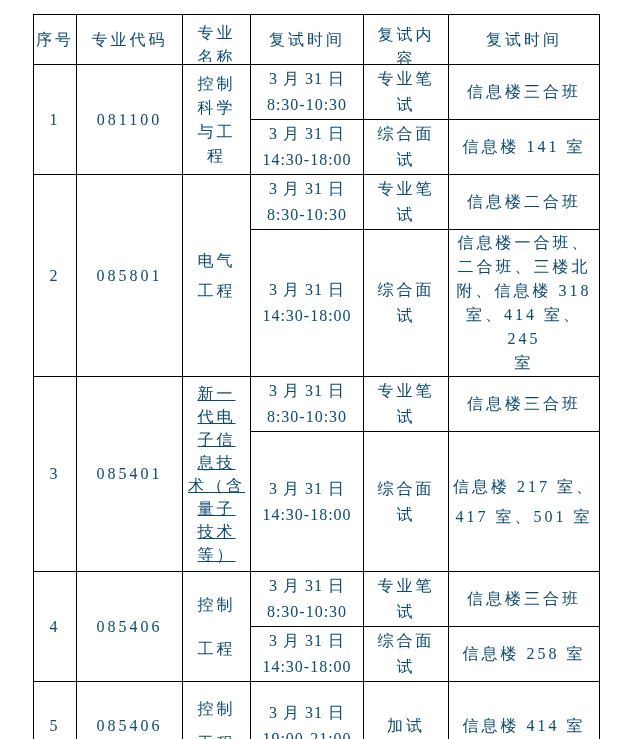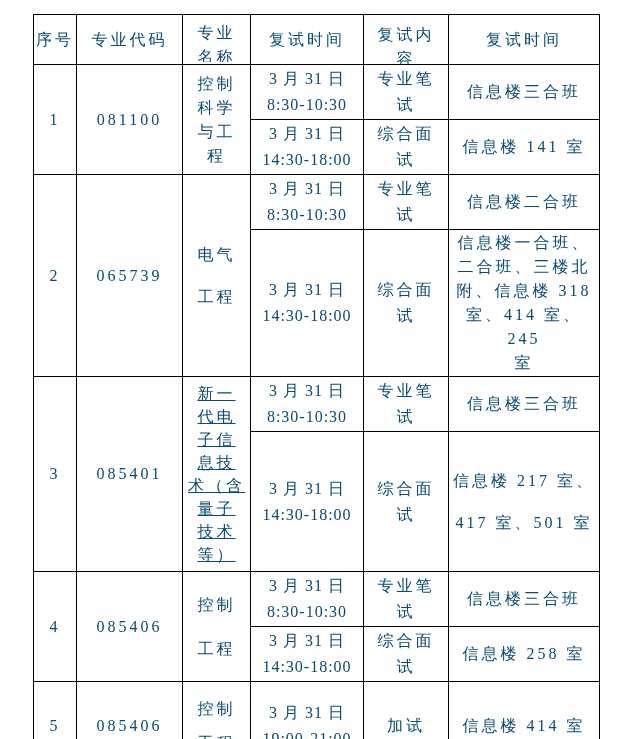--- a/index.html
+++ b/index.html
@@ -8,21 +8,21 @@
   .table-wrap{position:absolute;left:33px;top:14px;}
   table{border-collapse:collapse;table-layout:fixed;width:566px;}
   th,td{border:1px solid #000;color:#0c4a6e;font-size:16px;font-weight:normal;
         text-align:center;vertical-align:middle;white-space:pre-line;
         padding:1px 2px;overflow:hidden;letter-spacing:3px;line-height:26px;}
   th{padding:0;}
   .hc{height:41px;display:flex;align-items:center;justify-content:center;}
   .hc.clip{display:block;overflow:hidden;line-height:24px;padding-top:3px;}
   .hc.clip-deep{padding-top:8px;}
   td.time{letter-spacing:1px;}
-  .lh23{line-height:23px;text-decoration:underline;} .lh24{line-height:24px;} .lh30{line-height:42px;}
+  .lh23{line-height:23px;text-decoration:underline;} .lh24{line-height:24px;} .lh30{line-height:30px;}
   .lh34{line-height:34px;} .lh44{line-height:44px;}
   tr.h43{height:43px;} tr.h50{height:50px;} tr.h51{height:51px;}
   tr.h55{height:55px;} tr.h125{height:125px;} tr.h52{height:52px;}
   tr.h140{height:140px;} tr.h53{height:53px;} tr.h89{height:89px;}
 </style>
 </head>
 <body>
 
 <div class="table-wrap">
   <table>
@@ -64,21 +64,21 @@
       <tr class="h51">
         <td class="time">3 月 31 日
 14:30-18:00</td>
         <td>综合面
 试</td>
         <td>信息楼 141 室</td>
       </tr>
 
       <tr class="h55">
         <td rowspan="2">2</td>
-        <td rowspan="2">065739</td>
+        <td rowspan="2">085801</td>
         <td rowspan="2" class="lh30">电气
 工程</td>
         <td class="time">3 月 31 日
 8:30-10:30</td>
         <td>专业笔
 试</td>
         <td>信息楼二合班</td>
       </tr>
       <tr class="h125">
         <td class="time">3 月 31 日

